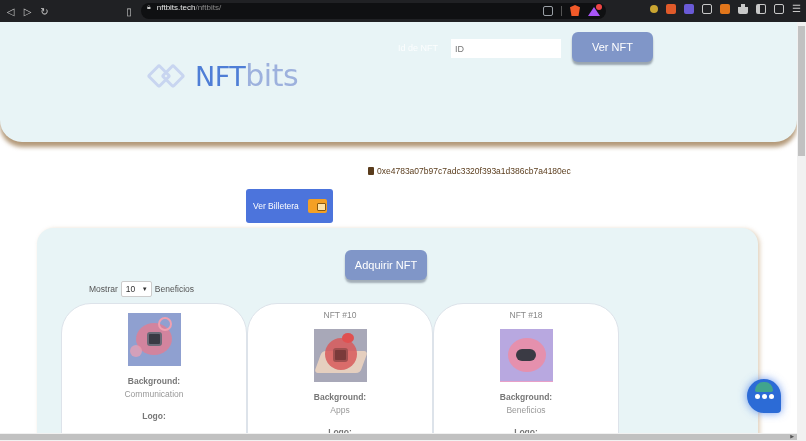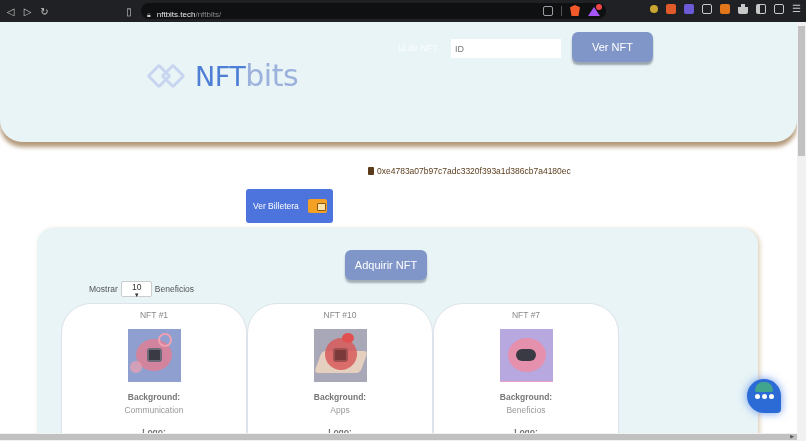--- a/index.html
+++ b/index.html
@@ -3,21 +3,21 @@
 <meta charset="utf-8">
 <style>
   * { box-sizing: border-box; margin: 0; padding: 0; }
   html, body { width: 806px; height: 441px; overflow: hidden; background: #ffffff; font-family: "Liberation Sans", sans-serif; }
 
   
   .chrome { position: absolute; left: 0; top: 0; width: 806px; height: 22px; background: #202124; display: flex; align-items: center; }
   .nav-btn { width: 17px; height: 22px; display: flex; align-items: center; justify-content: center; color: #c8c8c8; font-size: 10px; }
   .nav-btn.first { margin-left: 2px; }
   .bookmark { position: absolute; left: 122px; top: 4px; width: 14px; height: 14px; color: #c8c8c8; font-size: 10px; display: flex; align-items: center; justify-content: center; }
-  .urlbar { position: absolute; left: 141px; top: 3px; width: 465px; height: 16px; background: #0f1012; border-radius: 8px; display: flex; align-items: flex-end; padding-left: 6px; font-size: 8px; }
+  .urlbar { position: absolute; left: 141px; top: 3px; width: 465px; height: 16px; background: #0f1012; border-radius: 8px; display: flex; align-items: flex-start; padding-left: 6px; font-size: 8px; }
   .lock { color: #c8c8c8; font-size: 7px; margin-right: 6px; }
   .url-host { color: #e8e8e8; }
   .url-path { color: #8a8a8a; }
   .url-icons { position: absolute; right: 6px; top: 2px; display: flex; gap: 8px; align-items: center; }
   .share-icon { width: 10px; height: 10px; border: 1px solid #9aa0a6; border-radius: 2px; }
   .sep { width: 1px; height: 10px; background: #555; }
   .brave-icon { width: 10px; height: 11px; background: #f25a29; clip-path: polygon(50% 0, 100% 20%, 85% 100%, 15% 100%, 0 20%); }
   .rewards-icon { width: 12px; height: 10px; position: relative; }
   .rewards-icon::before { content: ""; position: absolute; left: 0; bottom: 0; width: 0; height: 0; border-left: 6px solid transparent; border-right: 6px solid transparent; border-bottom: 9px solid #a855f7; }
   .rewards-icon::after { content: ""; position: absolute; right: -2px; top: -2px; width: 6px; height: 6px; border-radius: 50%; background: #ef4444; }
@@ -50,21 +50,21 @@
   .wallet-btn { position: absolute; left: 246px; top: 132px; width: 87px; height: 34px; background: #4c74dc; border-radius: 3px; display: flex; align-items: center; padding-left: 7px; color: #ffffff; font-size: 8.5px; margin-top: 35px; }
   .wallet-icon { margin-left: 9px; width: 19px; height: 14px; background: #f4a025; border-radius: 2px; position: relative; }
   .wallet-icon::before { content: ""; position: absolute; left: 3px; top: -4px; width: 12px; height: 5px; background: #6fbf4a; border-radius: 1px; z-index: -1; }
   .wallet-icon::after { content: ""; position: absolute; right: 1px; top: 4px; width: 7px; height: 6px; background: #ffe3a6; border: 1px solid #8a5a10; border-radius: 1px; }
   .address { position: absolute; left: 344px; top: 144px; font-size: 8.5px; color: #5a3c1c; display: flex; align-items: center; margin-left: 24px; }
   .clip-icon { width: 6px; height: 8px; background: #5a3c1c; border-radius: 1px; margin-right: 3px; }
 
   .panel { position: absolute; left: 37px; top: 206px; width: 721px; height: 230px; background: #e8f4f6; border-radius: 16px; box-shadow: 2px 1px 4px rgba(170,120,60,0.35); }
   .adquirir-btn { position: absolute; left: 308px; top: 22px; width: 82px; height: 30px; background: #8096c8; border-radius: 6px; color: #ffffff; font-size: 11px; display: flex; align-items: center; justify-content: center; box-shadow: 0 3px 2px rgba(60,70,90,0.4); }
   .show-row { position: absolute; left: 24px; top: 53px; font-size: 8.5px; color: #555; display: flex; align-items: center; margin-left: 28px; }
-  .show-select { margin: 0 3px; width: 31px; height: 16px; border: 1px solid #ccc; border-radius: 2px; background: #fff; font-size: 8.5px; display: flex; align-items: center; padding-left: 4px; color: #333; justify-content: space-between; padding-right: 3px; flex-direction: column; }
+  .show-select { margin: 0 3px; width: 31px; height: 16px; border: 1px solid #ccc; border-radius: 2px; background: #fff; font-size: 8.5px; display: flex; align-items: center; padding-left: 4px; color: #333; justify-content: space-between; padding-right: 3px; }
   .chev { font-size: 6px; }
 
   .card { position: absolute; top: 75px; width: 186px; height: 200px; background: #ffffff; border: 1px solid #dde3ea; border-radius: 30px 30px 0 0; text-align: center; }
   .card-title { margin-top: 6px; font-size: 8.5px; color: #888; }
   .card-img { width: 53px; height: 53px; margin: 9px auto 0; position: relative; overflow: hidden; }
   .card-img .blob { position: absolute; border-radius: 50%; }
   .card-img .core { position: absolute; left: 19px; top: 19px; width: 15px; height: 14px; background: #3a3a44; border-radius: 3px; border: 2px solid #6b6b78; }
   .bg-label { margin-top: 10px; font-size: 8.5px; font-weight: bold; color: #777; }
   .bg-value { margin-top: 3px; font-size: 8.5px; color: #999; }
   .logo-label { margin-top: 12px; font-size: 8.5px; font-weight: bold; color: #777; }
@@ -142,21 +142,20 @@
     <div class="show-row">
       <span>Mostrar</span>
       <div class="show-select">
         <span>10</span>
         <span class="chev">▼</span>
       </div>
       <span>Beneficios</span>
     </div>
 
     <div class="card" style="left:24px;">
-      <div class="card-title">NFT #1</div>
       <div class="card-img" style="background:#8fa0d0;">
         <div class="blob" style="left:8px;top:10px;width:36px;height:32px;background:#e87b8e;opacity:0.75;"></div>
         <div class="blob" style="left:30px;top:4px;width:14px;height:14px;border:2px solid #f0a0b0;background:transparent;"></div>
         <div class="blob" style="left:2px;top:32px;width:12px;height:12px;background:#f0a0b0;opacity:0.7;"></div>
         <div class="core"></div>
       </div>
       <div class="bg-label">Background:</div>
       <div class="bg-value">Communication</div>
       <div class="logo-label">Logo:</div>
     </div>
@@ -168,21 +167,21 @@
         <div class="blob" style="left:11px;top:9px;width:32px;height:32px;background:#d85a5a;opacity:0.85;"></div>
         <div class="blob" style="left:28px;top:4px;width:12px;height:10px;background:#e05050;"></div>
         <div class="core" style="background:#7a3a3a;border-color:#a05050;"></div>
       </div>
       <div class="bg-label">Background:</div>
       <div class="bg-value">Apps</div>
       <div class="logo-label">Logo:</div>
     </div>
 
     <div class="card" style="left:396px;">
-      <div class="card-title">NFT #7</div>
+      <div class="card-title">NFT #18</div>
       <div class="card-img" style="background:#b8a8e0;border-bottom:1px solid #e8a0c8;">
         <div class="blob" style="left:8px;top:9px;width:38px;height:34px;background:#f08aa0;opacity:0.8;"></div>
         <div class="blob" style="left:16px;top:20px;width:20px;height:12px;background:#3a3a44;border-radius:8px;"></div>
       </div>
       <div class="bg-label">Background:</div>
       <div class="bg-value">Beneficios</div>
       <div class="logo-label">Logo:</div>
     </div>
   </div>
 </div>

